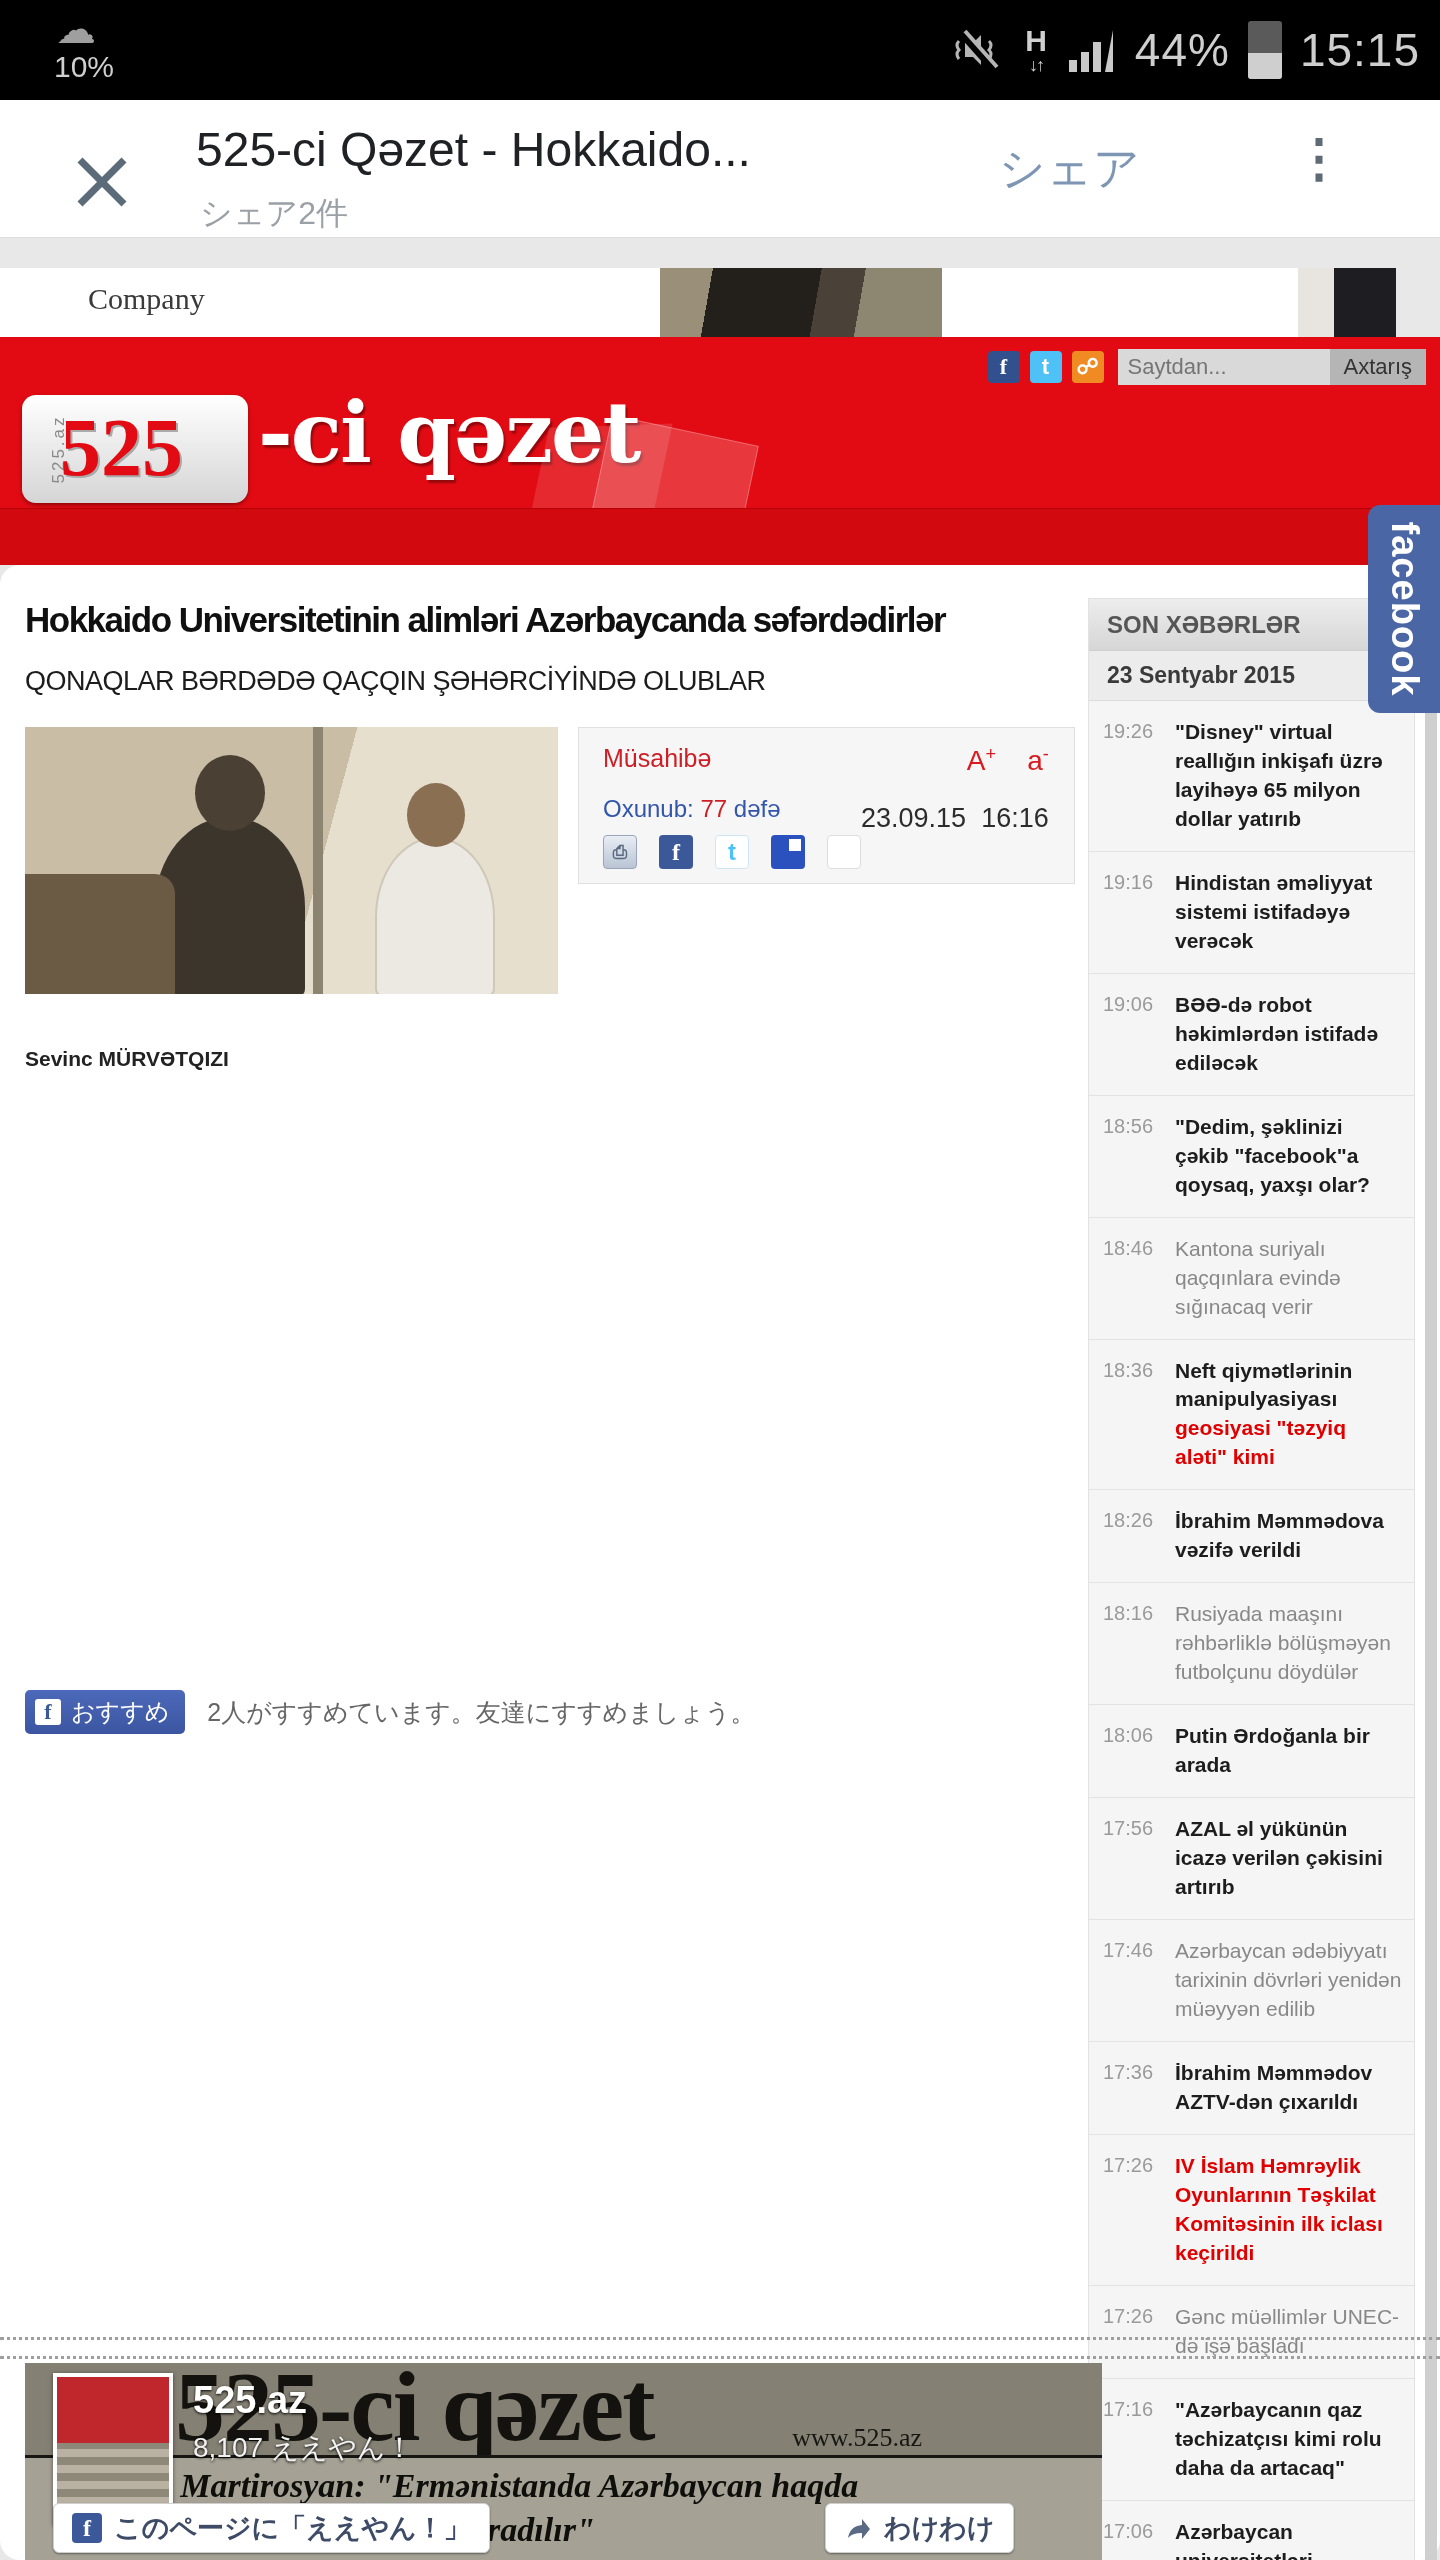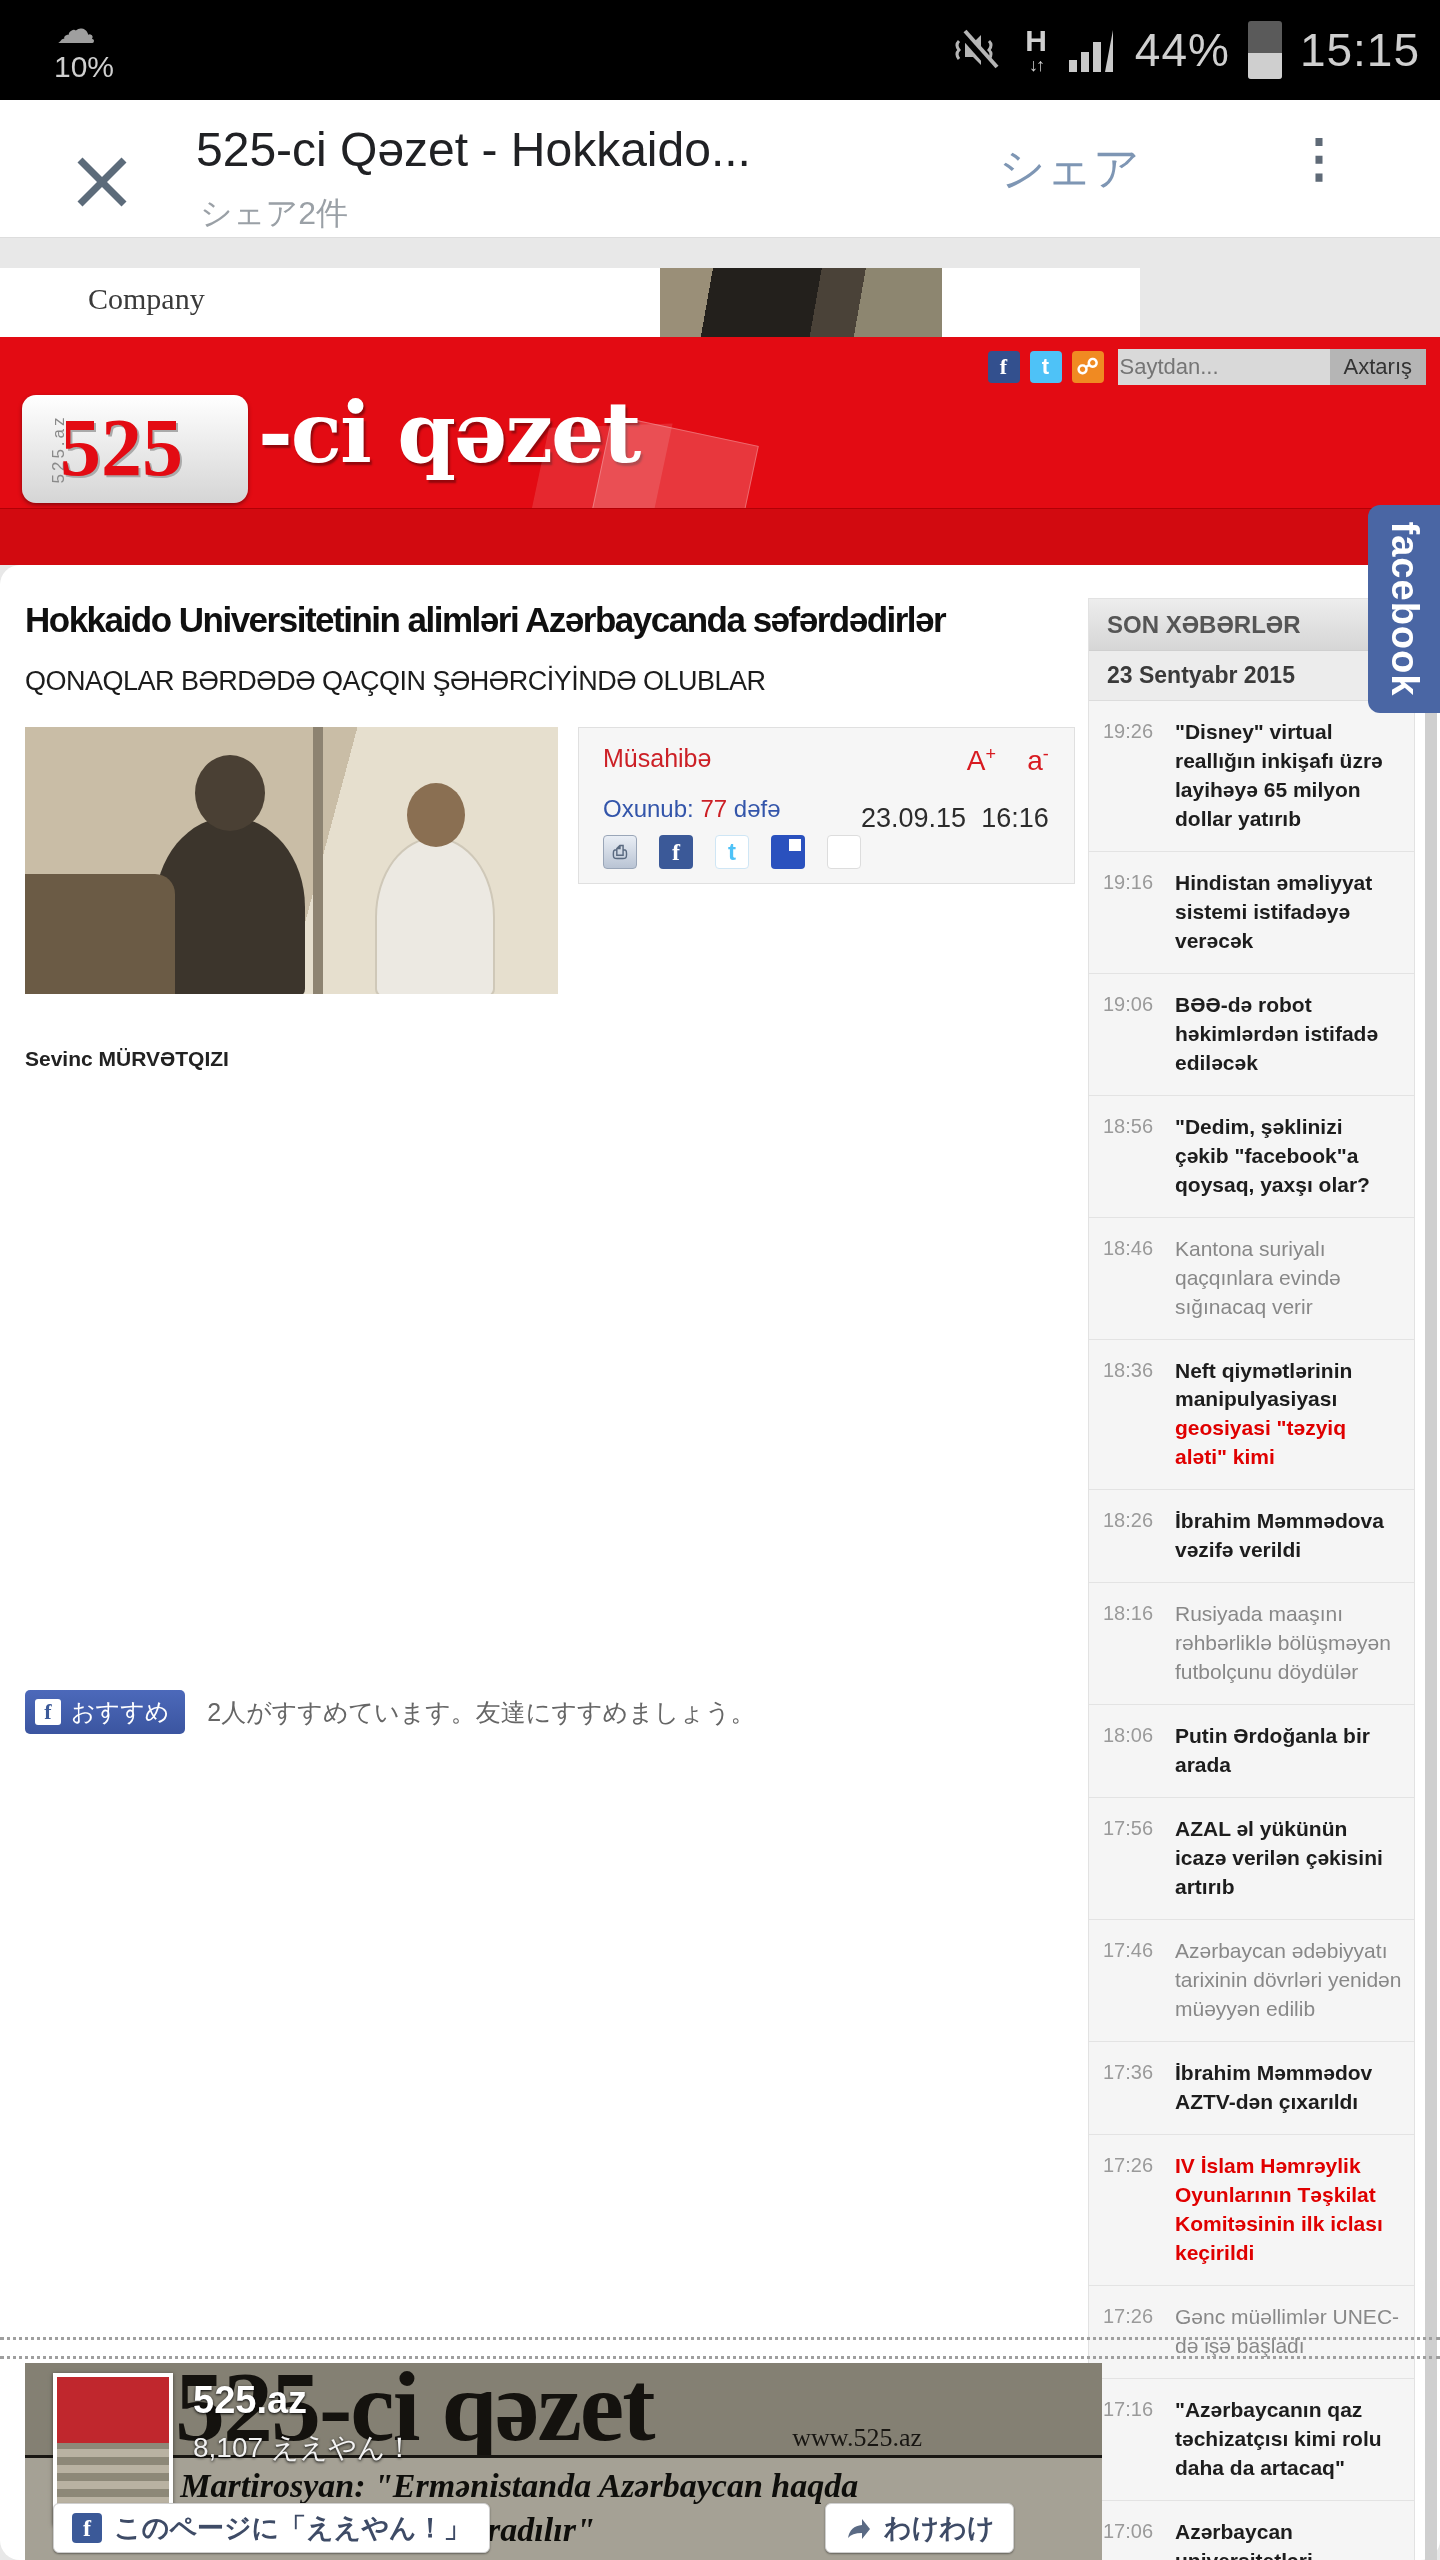--- a/index.html
+++ b/index.html
@@ -21,38 +21,38 @@
 
   
   #browser { position:absolute; left:0; top:100px; width:1440px; height:138px; background:#fff; border-bottom:1px solid #ddd; }
   .br-close { position:absolute; left:70px; top:50px; width:64px; height:64px; }
   .br-title { position:absolute; left:196px; top:22px; font-size:48px; color:#202124; white-space:nowrap; }
   .br-sub   { position:absolute; left:200px; top:92px; font-size:32px; color:#9aa0a6; }
   .br-share { position:absolute; right:300px; top:38px; font-size:46px; color:#7e96b4; }
   .br-dots  { position:absolute; right:95px; top:28px; font-size:52px; color:#5f6a77; font-weight:bold; }
 
   
-  #adstrip { position:absolute; left:0; top:268px; width:1140px; height:69px; background:#fff; overflow:hidden; }
+  #adstrip { position:absolute; left:0; top:268px; width:1396px; height:69px; background:#fff; overflow:hidden; }
   .as-txt { position:absolute; left:88px; top:14px; font-family:"Liberation Serif", serif; font-size:30px; color:#3a3a3a; }
   .as-img1 { position:absolute; left:660px; top:0; width:282px; height:69px;
              background:linear-gradient(100deg,#9a8f78 0 18%, #23201c 18% 55%, #4a4238 55% 70%, #8d8670 70%); }
   .as-img2 { position:absolute; left:1298px; top:0; width:142px; height:69px;
              background:linear-gradient(90deg,#e8e4df 0 25%, #1d1d22 25% 75%, #d8d4cf 75%); }
 
   
   #redhdr { position:absolute; left:0; top:337px; width:1440px; height:228px; background:#e30b13; }
   .toplinks { position:absolute; left:0; top:8px; right:14px; height:44px; display:flex; justify-content:flex-end; align-items:center; gap:0; }
   .toplinks .lnk { color:#fff; font-size:24px; padding:0 18px; white-space:nowrap; }
   .ticon { width:32px; height:32px; border-radius:4px; margin-left:10px; color:#fff; font-weight:bold; font-size:22px;
            display:flex; align-items:center; justify-content:center; }
   .ticon.fb { background:#33508e; font-family:"Liberation Serif",serif; }
   .ticon.tw { background:#4ec2f7; }
   .ticon.rss{ background:#f08a22; }
   .srch { display:flex; margin-left:14px; }
-  .srch input { width:212px; height:36px; border:0; background:#d9d9d9; font-size:22px; padding:0 2px; color:#c2410c; }
+  .srch input { width:212px; height:36px; border:0; background:#d9d9d9; font-size:22px; padding:0 10px; color:#c2410c; }
   .srch button { height:36px; border:0; background:#b5b5b5; color:#333; font-size:22px; padding:0 14px; }
   .logobox { position:absolute; left:22px; top:58px; width:226px; height:108px; border-radius:14px;
              background:linear-gradient(#ffffff,#d5d5d5); box-shadow:0 2px 4px rgba(0,0,0,.4); }
   .logobox .vert { position:absolute; left:2px; top:50%; transform:translateY(-50%) rotate(-90deg); transform-origin:center;
                    font-size:17px; color:#8a8a8a; letter-spacing:3px; }
   .logobox .big { position:absolute; left:38px; top:6px; font-size:82px; font-weight:bold; color:#e30b13;
                   text-shadow:2px 2px 0 #aaa; font-family:"Liberation Serif",serif; }
   .logosuffix { position:absolute; left:258px; top:46px; font-size:84px; font-weight:bold; color:#fff;
                 font-family:"DejaVu Serif", serif; text-shadow:2px 3px 2px rgba(0,0,0,.35); letter-spacing:-2px; }
   .cube { position:absolute; left:598px; top:92px; width:150px; height:120px; background:rgba(255,255,255,.18);

